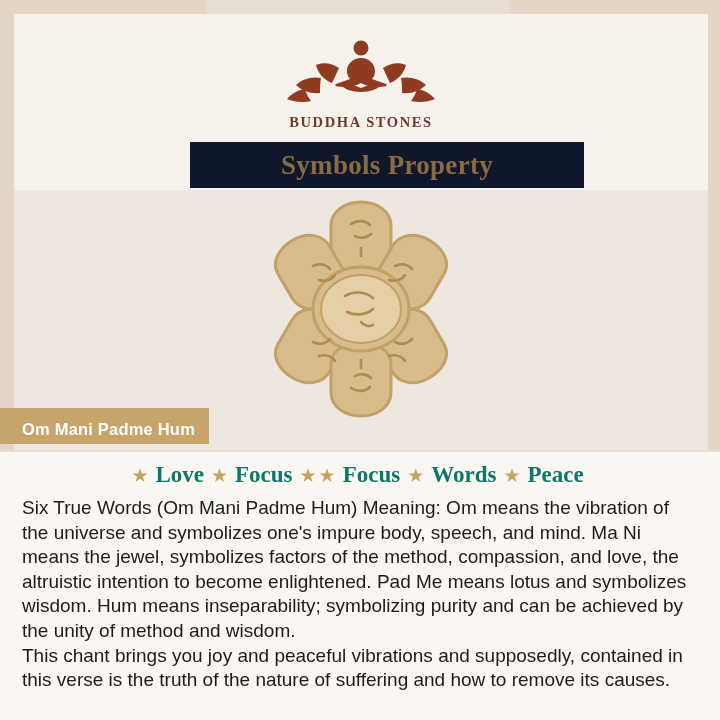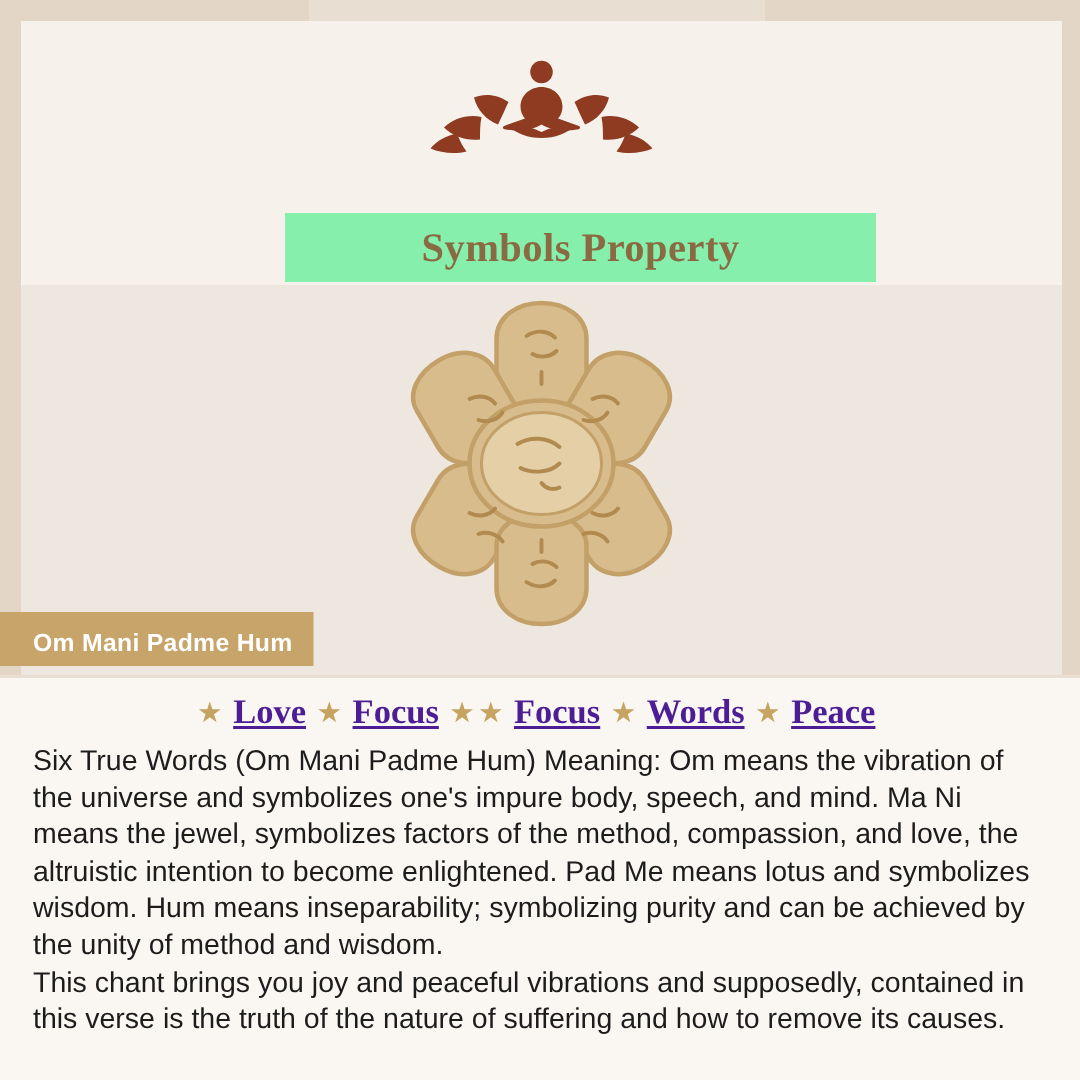--- a/index.html
+++ b/index.html
@@ -83,21 +83,21 @@
     font-family: "Liberation Serif", serif;
     font-weight: bold;
   }
   
   .title-band {
     position: absolute;
     left: 176px;
     top: 128px;
     width: 394px;
     height: 46px;
-    background: #86efac;
+    background: #0f172a;
     display: flex;
     align-items: center;
     justify-content: center;
   }
   .title-text {
     font-family: "Liberation Serif", serif;
     font-weight: bold;
     font-size: 27px;
     color: #8a6a42;
     letter-spacing: 0.3px;
@@ -144,23 +144,22 @@
     align-items: center;
     justify-content: center;
     gap: 0px;
     padding-top: 10px;
     white-space: nowrap;
   }
   .kw {
     font-family: "Liberation Serif", serif;
     font-weight: bold;
     font-size: 23px;
-    color: #4c1d95;
+    color: #0f766e;
     padding: 0 6px;
-    text-decoration: underline;
   }
   .star {
     color: #c7a362;
     font-size: 19px;
     line-height: 1;
     padding: 0 1px;
   }
   .body-text {
     padding: 8px 20px 0 22px;
     font-size: 19px;
@@ -203,20 +202,21 @@
             <path d="M52 36c-7-5-16-6-23-3 2 8 8 15 16 18 3-6 5-11 7-15z"></path>
             <path d="M34 46c-9-2-19 1-25 7 6 6 15 9 24 8 0-5 0-10 1-15z"></path>
             <path d="M18 57c-7 1-14 5-18 10 7 3 16 4 24 2-3-4-5-8-6-12z"></path>
 
             <path d="M96 36c7-5 16-6 23-3-2 8-8 15-16 18-3-6-5-11-7-15z"></path>
             <path d="M114 46c9-2 19 1 25 7-6 6-15 9-24 8 0-5 0-10-1-15z"></path>
             <path d="M130 57c7 1 14 5 18 10-7 3-16 4-24 2 3-4 5-8 6-12z"></path>
           </g>
         </svg>
       </span>
+      <div class="brand-name">BUDDHA STONES</div>
     </div>
 
     <div class="title-band">
       <div class="title-text">Symbols Property</div>
     </div>
 
     <div class="mandala-wrap">
       <span>
         <svg width="252" height="226" viewBox="0 0 252 226" xmlns="http://www.w3.org/2000/svg">
           <g fill="none" stroke="#cbab74" stroke-width="3">

